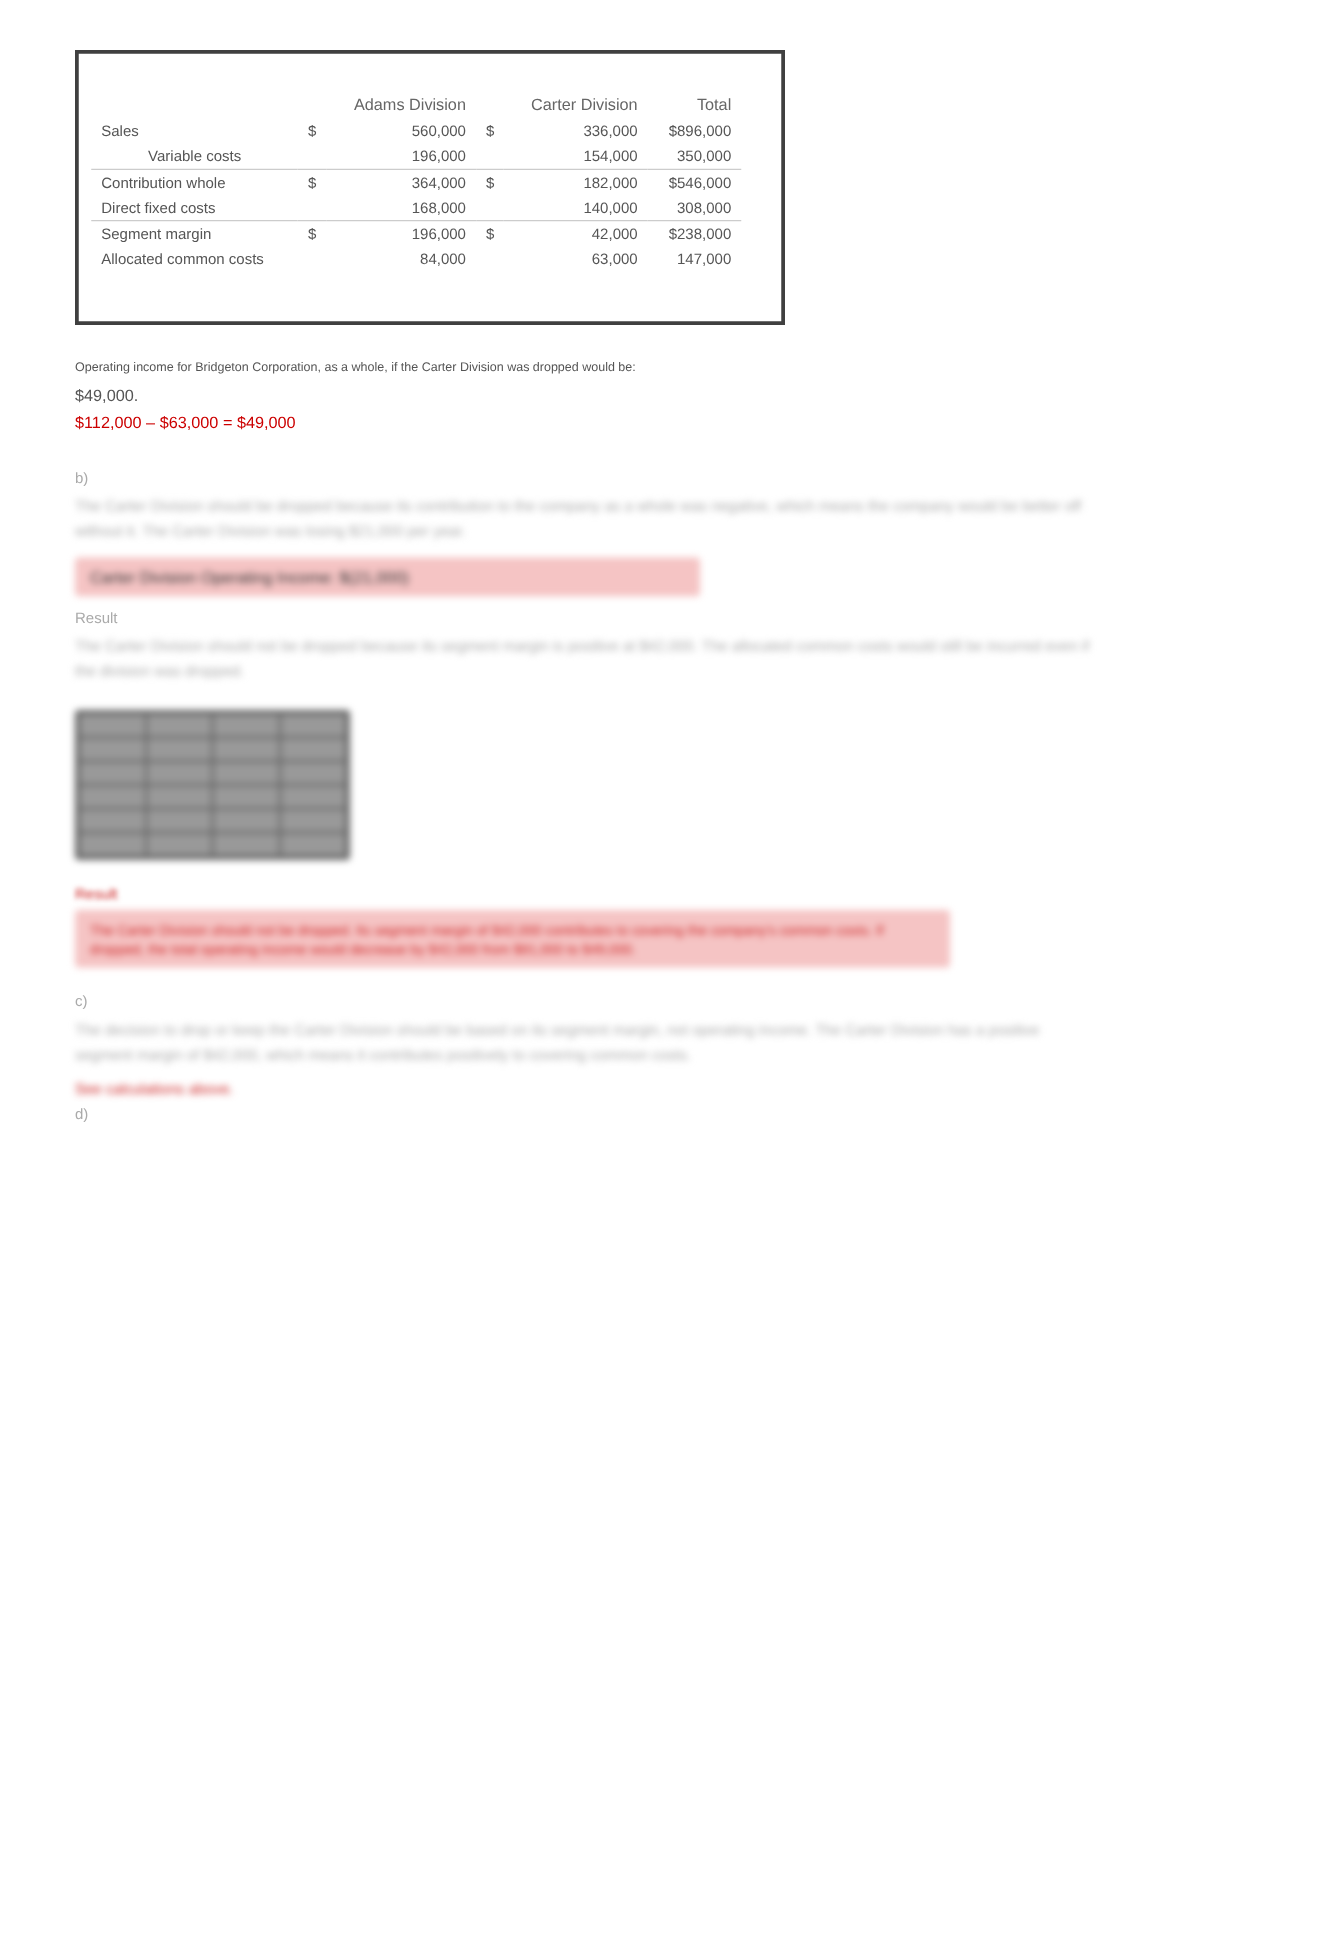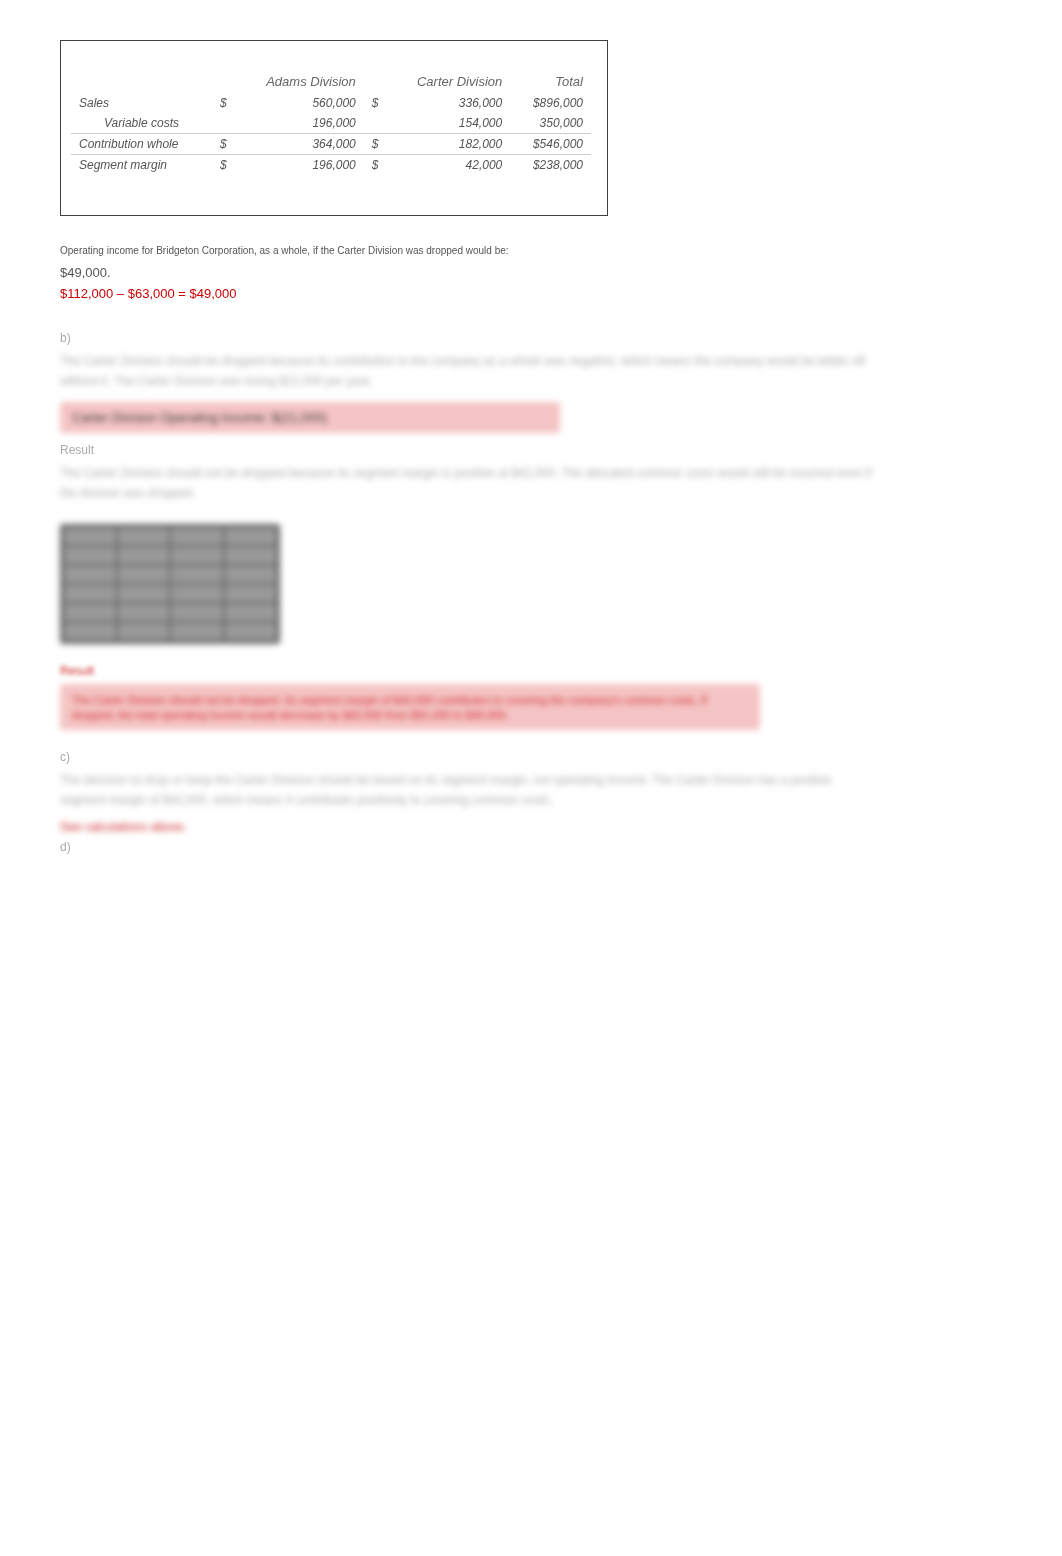--- a/index.html
+++ b/index.html
@@ -111,25 +111,24 @@
 
     .blurred-answer {
       filter: blur(3px);
       color: #cc2222;
       font-size: 12px;
       margin-bottom: 6px;
       user-select: none;
     }
 
     .table-wrapper {
-      border: 1px solid #404040;
+      border: 3px solid #404040;
       display: inline-block;
-      padding: 10px 16px 10px 10px;
+      padding: 10px 32px 10px 10px;
       margin-bottom: 24px;
-      font-style: italic;
     }
 
     .col-header-row th {
       color: #666;
       font-size: 13px;
     }
   </style>
 </head>
 <body>
 
@@ -166,27 +165,43 @@
           <td>350,000</td>
         </tr>
         <tr style="border-top: 1px solid rgb(204, 204, 204);">
           <td style="text-align: left; color: rgb(85, 85, 85);">Contribution whole</td>
           <td style="width: 14px;">$</td>
           <td>364,000</td>
           <td style="width: 14px;">$</td>
           <td>182,000</td>
           <td>$546,000</td>
         </tr>
+        <tr>
+          <td style="text-align: left; color: rgb(85, 85, 85);">Direct fixed costs</td>
+          <td style="width: 14px;"></td>
+          <td>168,000</td>
+          <td style="width: 14px;"></td>
+          <td>140,000</td>
+          <td>308,000</td>
+        </tr>
         <tr style="border-top: 1px solid rgb(204, 204, 204);">
           <td style="text-align: left; color: rgb(85, 85, 85);">Segment margin</td>
           <td style="width: 14px;">$</td>
           <td>196,000</td>
           <td style="width: 14px;">$</td>
           <td>42,000</td>
           <td>$238,000</td>
+        </tr>
+        <tr>
+          <td style="text-align: left; color: rgb(85, 85, 85);">Allocated common costs</td>
+          <td style="width: 14px;"></td>
+          <td>84,000</td>
+          <td style="width: 14px;"></td>
+          <td>63,000</td>
+          <td>147,000</td>
         </tr>
       </tbody>
   </table>
 </div>
 
 
 <p class="description-text">Operating income for Bridgeton Corporation, as a whole, if the Carter Division was dropped would be:</p>
 <p class="answer-text">$49,000.</p>
 <p class="formula-text">$112,000 – $63,000 = $49,000</p>
 

